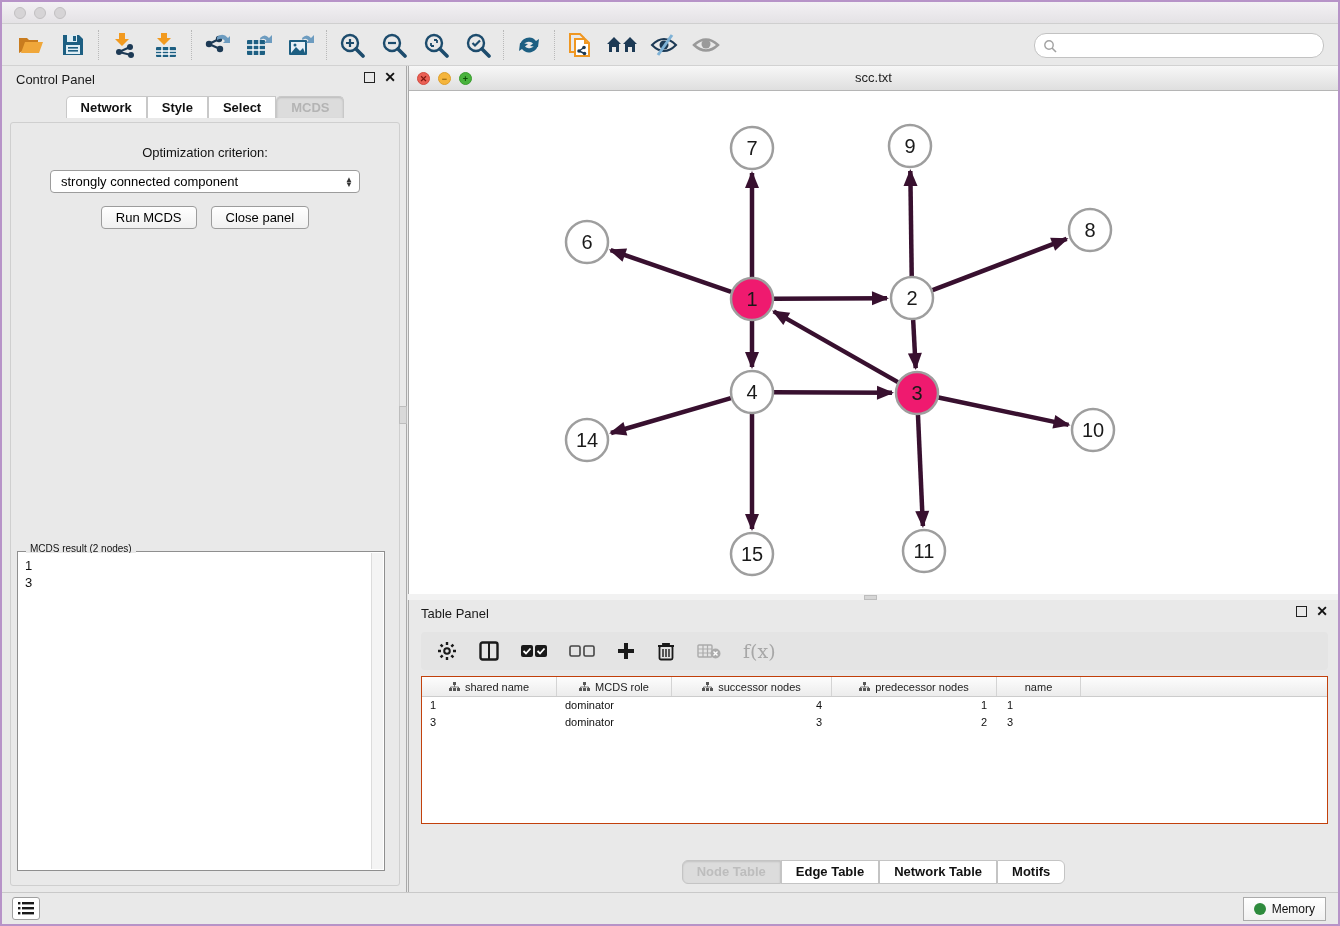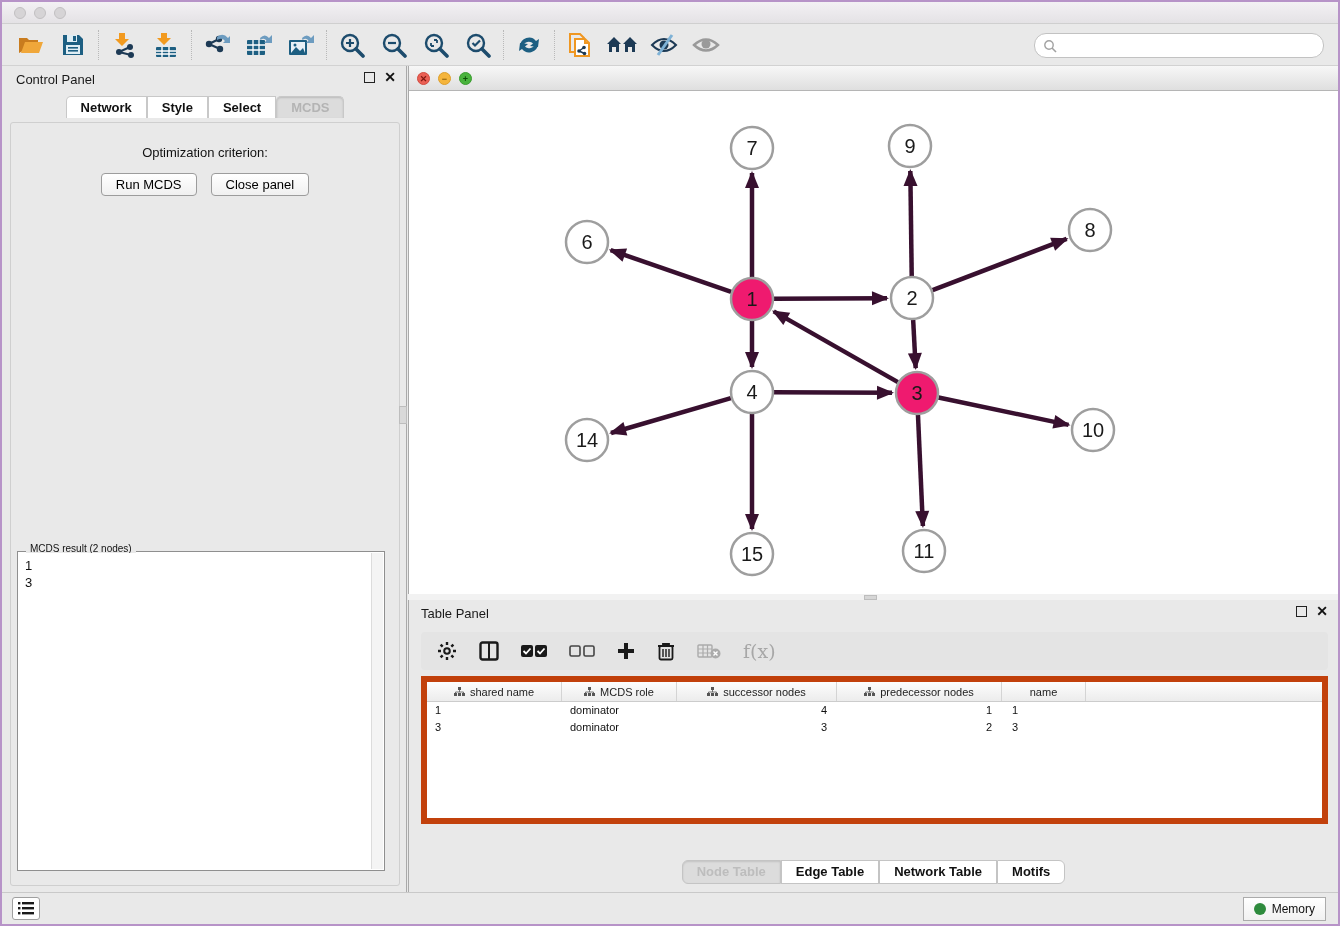--- a/index.html
+++ b/index.html
@@ -59,21 +59,21 @@
 
   .h-split { position:absolute; left:406px; right:0; top:592px; height:6px; background:#f2f2f2; }
   .h-handle { position:absolute; left:456px; top:1px; width:13px; height:5px; background:#d6d6d6; border:1px solid #bdbdbd; }
   .v-handle { position:absolute; left:397px; top:404px; width:8px; height:18px; background:#d9d9d9; border:1px solid #bdbdbd; }
 
   
   .table-panel { position:absolute; left:406px; top:598px; right:0; height:292px; background:#e9e9e9; border-left:1px solid #a9a9a9; }
   .tp-toolbar { margin:6px 10px 0 12px; height:38px; background:#e4e4e4; border-radius:4px; display:flex; align-items:center; gap:22px; padding-left:16px; }
   .tp-ic { display:flex; align-items:center; justify-content:center; }
   .fx { font-family:"DejaVu Serif", serif; font-size:19px; color:#a7a7a7; }
-  .tp-table { position:absolute; left:12px; right:10px; top:76px; bottom:68px; background:#fff; border:6px solid #c2410c; overflow:hidden; }
+  .tp-table { position:absolute; left:12px; right:10px; top:76px; bottom:68px; background:#fff; border:1px solid #c2410c; overflow:hidden; }
   .thead { display:flex; height:20px; background:linear-gradient(#fdfdfd,#ececec); border-bottom:1px solid #cccccc; }
   .th { display:flex; align-items:center; justify-content:center; gap:5px; font-size:11px; color:#222; border-right:1px solid #d4d4d4; }
   .trow { display:flex; height:17px; font-size:11px; color:#111; background:#fff; }
   .td { padding-top:2px; }
   .sort-ic { flex:none; }
 
   .tp-tabs { position:absolute; left:0; right:0; bottom:8px; height:24px; display:flex; justify-content:center; }
   .tp-tab { font-size:13px; font-weight:bold; padding:3px 14px; background:#fff; border:1px solid #c4c4c4; color:#111; }
   .tp-tab:first-child { border-radius:6px 0 0 6px; }
   .tp-tab:last-child { border-radius:0 6px 6px 0; }
@@ -251,20 +251,27 @@
       </span>
     </div>
     <div class="tabbar">
       <div class="tab">Network</div>
       <div class="tab">Style</div>
       <div class="tab">Select</div>
       <div class="tab selected">MCDS</div>
     </div>
     <div class="cp-body">
       <div class="opt-label">Optimization criterion:</div>
+      <div class="criterion-select">
+        <span class="val">strongly connected component</span>
+        <span class="stepper">
+            <span>▲</span>
+            <span>▼</span>
+          </span>
+      </div>
       <div class="btn-row">
         <div class="pbtn">Run MCDS</div>
         <div class="pbtn">Close panel</div>
       </div>
       <div class="result-group">
         <div class="result-legend">MCDS result (2 nodes)</div>
         <div class="result-area">
           <div>1</div>
           <div>3</div>
         </div>
@@ -274,20 +281,21 @@
   </div>
   <div class="v-handle"></div>
 
   <div class="net-window">
     <div class="net-titlebar">
       <div class="tl-group">
         <div class="mac-btn mac-close">✕</div>
         <div class="mac-btn mac-min">−</div>
         <div class="mac-btn mac-max">+</div>
       </div>
+      <div class="net-title">scc.txt</div>
     </div>
     <div class="net-canvas">
       <svg id="graph-svg" width="932" height="503" viewBox="0 0 932 503">
         <defs>
           <marker id="arrow" markerUnits="userSpaceOnUse" markerWidth="20" markerHeight="18" refX="16" refY="8" orient="auto">
             <path id="arrow-path" d="M1,1 L18,8 L1,15 z" fill="#38102f"></path>
           </marker>
         </defs>
         <g id="edge-layer">
             <line x1="343" y1="186" x2="343" y2="82" stroke="#38102f" stroke-width="4.5" marker-end="url(#arrow)"></line>

